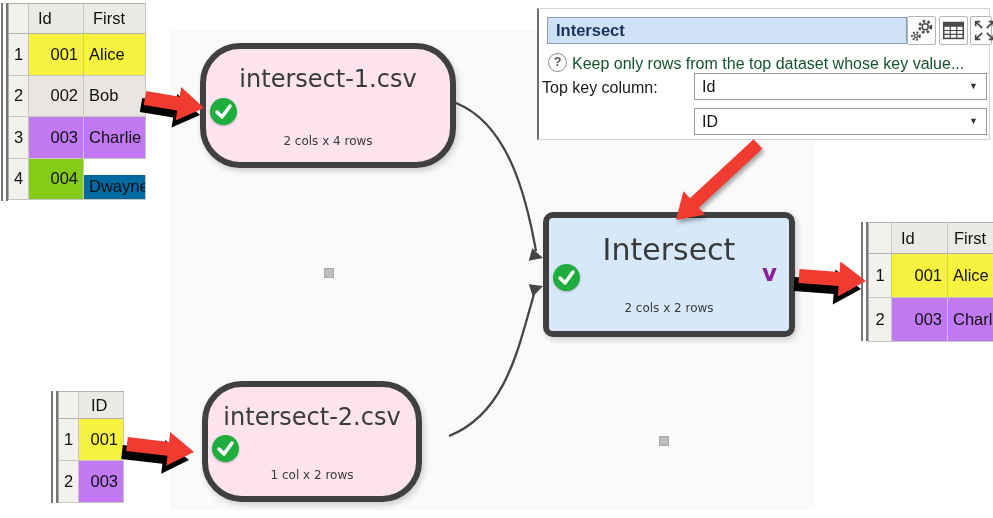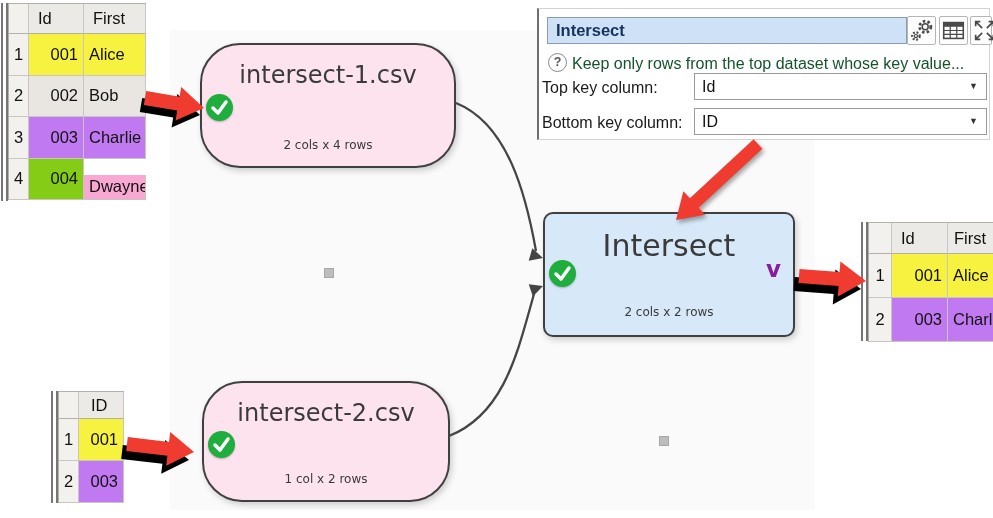--- a/index.html
+++ b/index.html
@@ -4,21 +4,21 @@
 <style>
   html,body{margin:0;padding:0;}
   .page{position:relative;width:993px;height:518px;background:#ffffff;overflow:hidden;
         font-family:"Liberation Sans",sans-serif;}
 
   
   .canvas{position:absolute;left:170px;top:30px;width:645px;height:480px;background:#fafafa;z-index:0;}
   .grid-dot{position:absolute;width:8px;height:8px;background:#bdbdbd;border:1px solid #a8a8a8;z-index:1;}
 
   
-  .node{position:absolute;border:2px solid #404040;box-shadow:2px 3px 6px rgba(0,0,0,.18);
+  .node{position:absolute;border:6px solid #404040;box-shadow:2px 3px 6px rgba(0,0,0,.18);
         display:flex;flex-direction:column;align-items:center;justify-content:space-between;
         box-sizing:border-box;z-index:10;}
   .node.pink{background:#fce3ee;border-radius:40px;padding:16px 8px 14px 8px;}
   .node.blue{background:#d7e9f8;border-radius:10px;padding:14px 8px 16px 8px;}
   .ntitle{font-family:"DejaVu Sans",sans-serif;font-size:24px;color:#3a3a3a;white-space:nowrap;}
   .node.blue .ntitle{font-size:30px;}
   .nsub{font-family:"DejaVu Sans",sans-serif;font-size:12px;color:#3a3a3a;white-space:nowrap;}
   .check{position:absolute;width:27px;height:27px;border-radius:50%;background:#1fae3e;
          box-shadow:0 1px 2px rgba(0,0,0,.25);}
   .badge-v{position:absolute;right:12px;top:42px;font-family:"DejaVu Sans",sans-serif;
@@ -69,21 +69,21 @@
   <div class="node pink" style="left:200px;top:43px;width:256px;height:125px">
     <div class="ntitle">intersect-1.csv</div>
     <div class="nsub">2 cols x 4 rows</div>
     <div class="check" style="left:4px;top:49px">
       <svg width="27" height="27" viewBox="0 0 27 27">
           <path d="M7 14 L12 19 L20 8" stroke="#fff" stroke-width="3.5" fill="none" stroke-linecap="round" stroke-linejoin="round"></path>
         </svg>
     </div>
   </div>
 
-  <div class="node pink" style="left:202px;top:381px;width:248px;height:121px">
+  <div class="node pink" style="left:202px;top:381px;width:220px;height:121px">
     <div class="ntitle">intersect-2.csv</div>
     <div class="nsub">1 col x 2 rows</div>
     <div class="check" style="left:4px;top:48px">
       <svg width="27" height="27" viewBox="0 0 27 27">
           <path d="M7 14 L12 19 L20 8" stroke="#fff" stroke-width="3.5" fill="none" stroke-linecap="round" stroke-linejoin="round"></path>
         </svg>
     </div>
   </div>
 
   <div class="node blue" style="left:543px;top:212px;width:252px;height:125px">
@@ -129,21 +129,21 @@
     <div class="cell num">2</div>
     <div class="cell right" style="background-color: rgb(233, 230, 226);">002</div>
     <div class="cell left" style="background-color: rgb(233, 230, 226);">Bob</div>
 
     <div class="cell num">3</div>
     <div class="cell right" style="background-color: rgb(193, 121, 241);">003</div>
     <div class="cell left" style="background-color: rgb(193, 121, 241);">Charlie</div>
 
     <div class="cell num">4</div>
     <div class="cell right" style="background-color: #84cc16;">004</div>
-    <div class="cell left" style="background-color: #f9a8d4; margin-top: 16px;">Dwayne</div>
+    <div class="cell left" style="background-color: #0369a1; margin-top: 16px;">Dwayne</div>
   </div>
 
   <div class="vstrip" style="left:51px;top:391px;height:112px"></div>
   <div class="dgrid" style="left:58px;top:391px;grid-template-columns:20px 45px;grid-template-rows:27px repeat(2,42px)">
     <div class="cell head num"></div>
     <div class="cell head" style="padding-left:12px">ID</div>
 
     <div class="cell num">1</div>
     <div class="cell right" style="background-color: rgb(247, 241, 63);">001</div>
 
@@ -192,20 +192,19 @@
 
     <div class="help-circle">?</div>
     <div class="pdesc">Keep only rows from the top dataset whose key value...</div>
 
     <div class="plabel" style="left:3px;top:70px">Top key column:</div>
     <div class="combo" style="left:155px;top:64px">
       <span class="combo-val">Id</span>
       <span class="caret">▼</span>
     </div>
 
-    <div class="plabel" style="left:3px;top:105px">Bottom key column:</div>
     <div class="combo" style="left:155px;top:99px">
       <span class="combo-val">ID</span>
       <span class="caret">▼</span>
     </div>
   </div>
 
 </div>
 
 </body></html>

